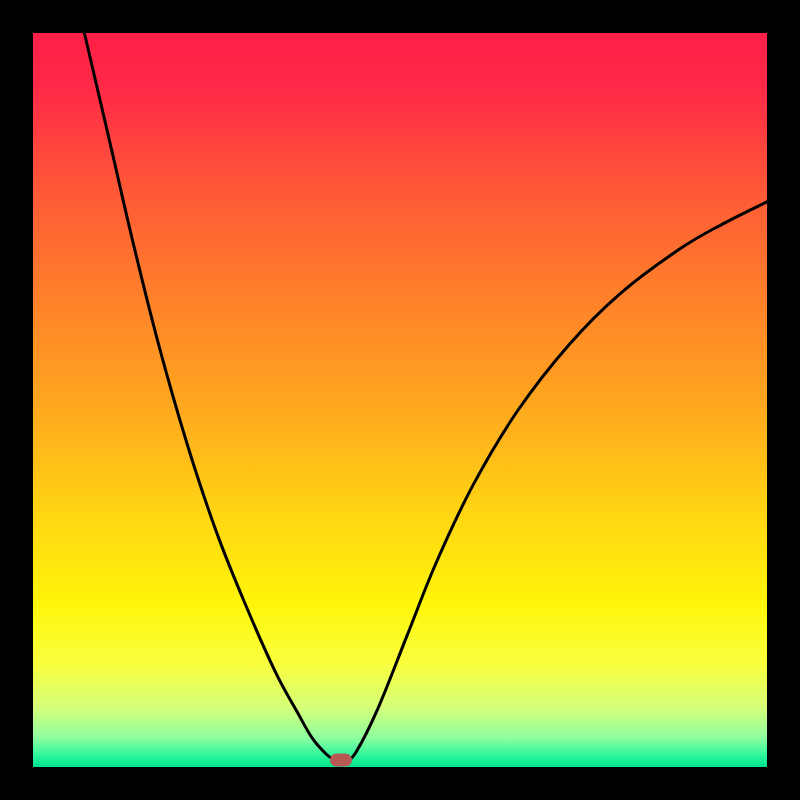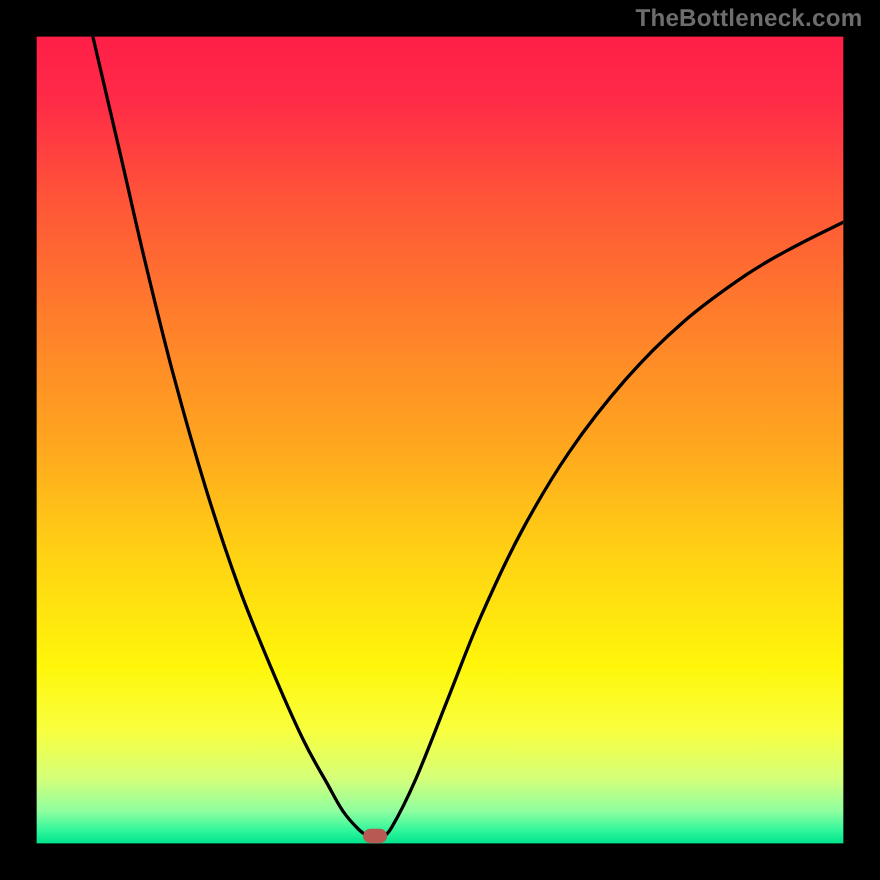--- a/index.html
+++ b/index.html
@@ -56,21 +56,20 @@
     height: 13px;
     border-radius: 7px;
     z-index: 6;
     transform: translate(-50%, -50%);
   }
 </style>
 </head>
 <body>
 
 <div class="frame">
-  <div class="watermark">TheBottleneck.com</div>
 
   <div class="plot-area">
     <svg class="gradient" viewBox="0 0 734 734" preserveAspectRatio="none">
       <defs>
         <linearGradient id="bg-grad" x1="0" y1="0" x2="0" y2="1">
             <stop offset="0%" stop-color="#ff1f47"></stop>
             <stop offset="8%" stop-color="#ff2b47"></stop>
             <stop offset="20%" stop-color="#ff5438"></stop>
             <stop offset="35%" stop-color="#ff7e2b"></stop>
             <stop offset="50%" stop-color="#ffa51f"></stop>

